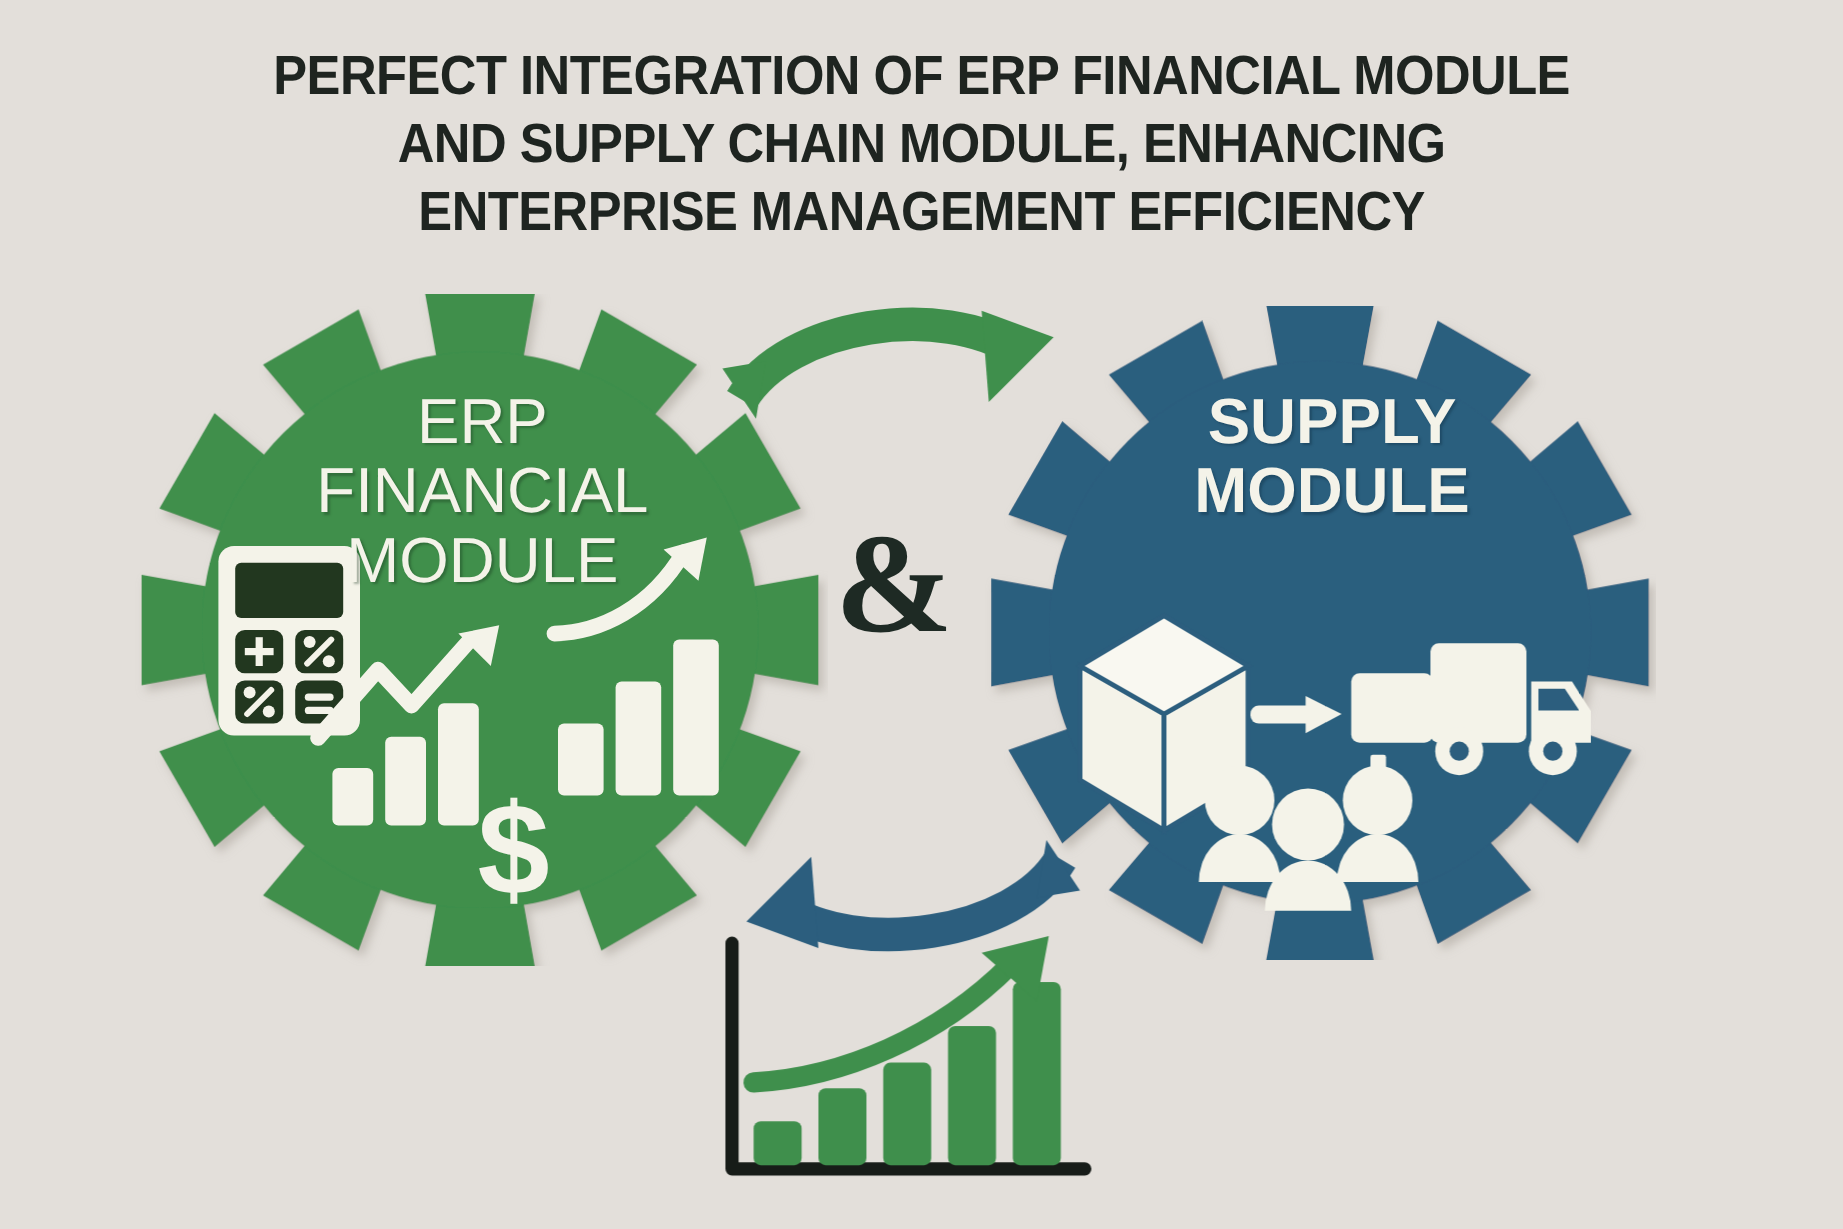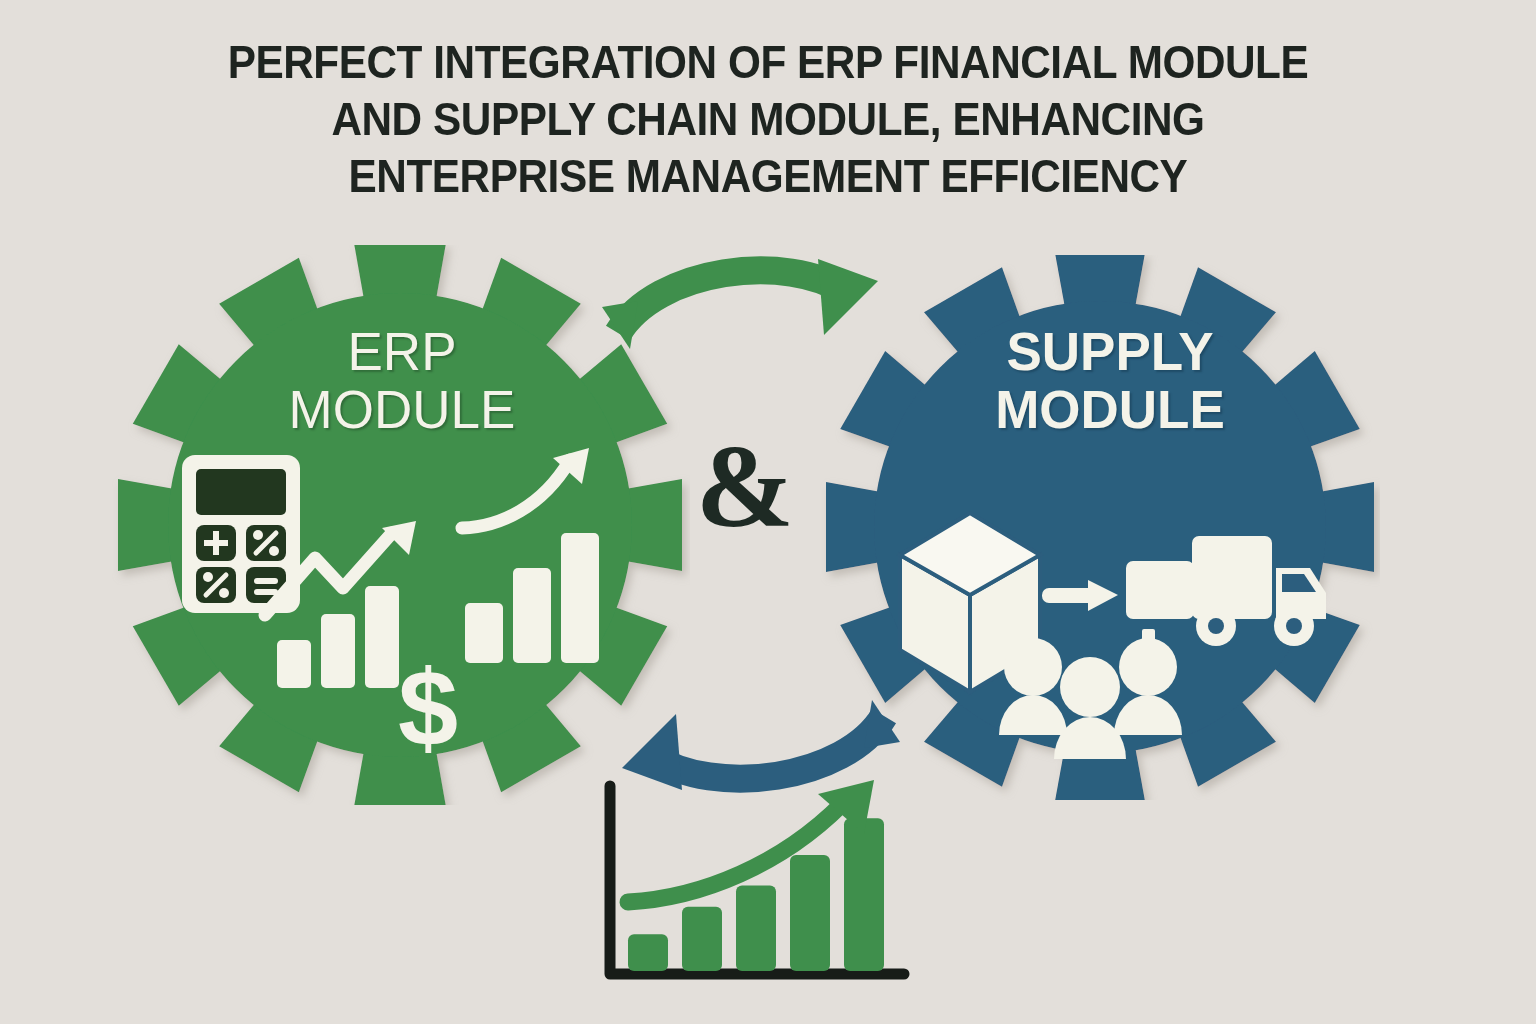--- a/index.html
+++ b/index.html
@@ -133,20 +133,21 @@
 
       <path d="M352,283 C390,282 432,262 460,215" fill="none" stroke="#f4f3e9" stroke-width="13" stroke-linecap="round"></path>
       <polygon points="443,213 479,203 472,239" fill="#f4f3e9"></polygon>
     </svg>
   </div>
 
   <div style="position:absolute;left:212px;top:323px;width:380px;text-align:center;
               color:#f4f3e9;font-weight:normal;font-size:53px;line-height:58px;
               text-shadow:2px 2px 2px rgba(20,50,25,.35);">
     <div>ERP</div>
+    <div>FINANCIAL</div>
     <div>MODULE</div>
   </div>
 
   <div class="svgwrap" style="left:820px;top:255px;width:560px;height:545px;">
     <svg width="560" height="545" viewBox="0 0 560 545" xmlns="http://www.w3.org/2000/svg">
       <defs>
         <filter id="dropR" x="-20%" y="-20%" width="150%" height="150%">
           <feDropShadow dx="4" dy="5" stdDeviation="4" flood-color="#b8b2aa" flood-opacity="0.75"></feDropShadow>
         </filter>
       </defs>

